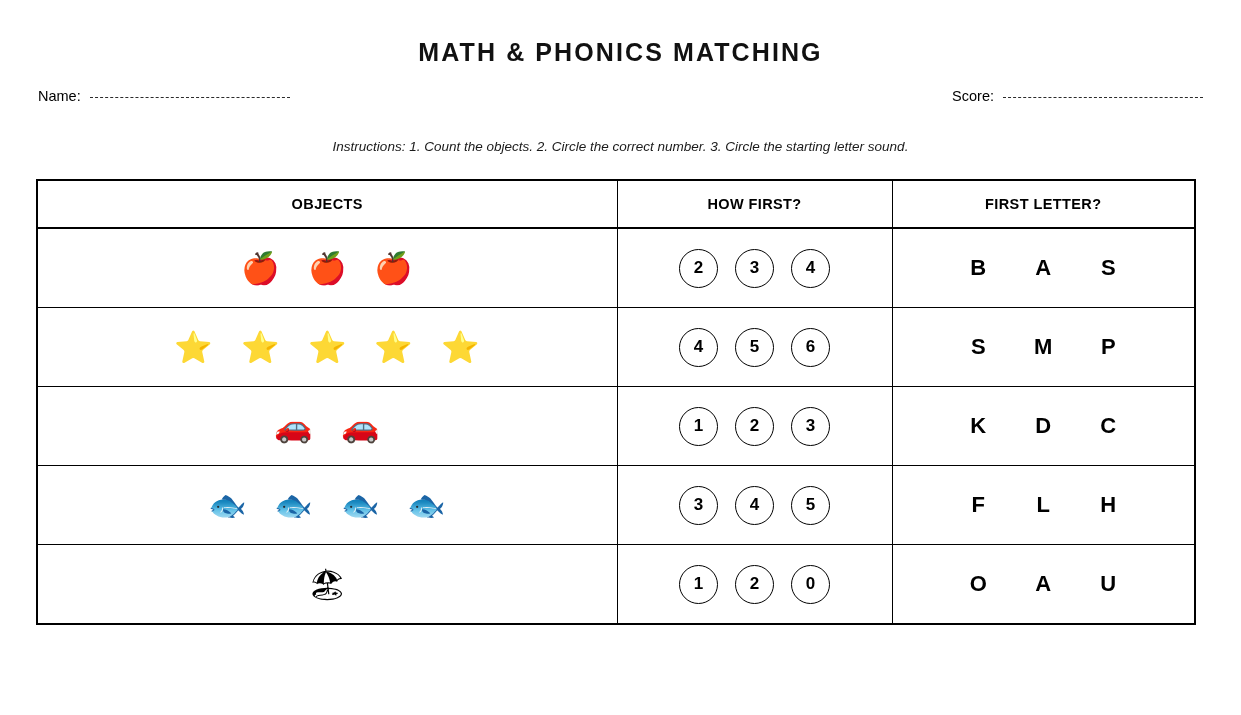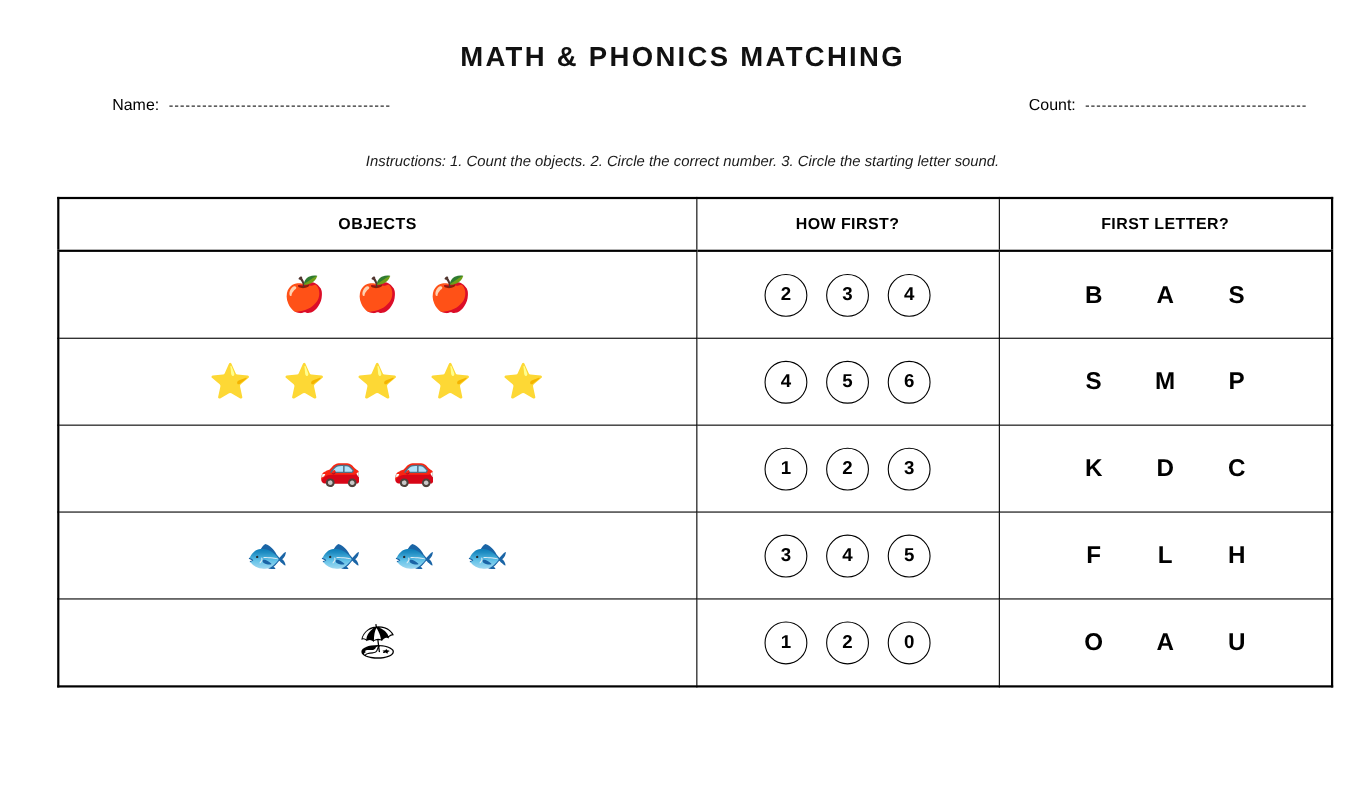--- a/index.html
+++ b/index.html
@@ -13,21 +13,21 @@
     font-family: "Liberation Sans", sans-serif;
     color: #000000;
     overflow: hidden;
   }
 
   .page {
     position: relative;
     width: 1241px;
     height: 554px;
     box-sizing: border-box;
-    padding: 0 52px;
+    padding: 0 36px;
   }
 
   
   .title {
     text-align: center;
     font-size: 25px;
     font-weight: bold;
     letter-spacing: 2.1px;
     margin: 0;
     padding-top: 40px;
@@ -43,21 +43,20 @@
     margin-top: 23px;
     padding: 0 2px;
   }
   .meta-field {
     display: flex;
     align-items: baseline;
     font-size: 14.5px;
   }
   .meta-label {
     white-space: nowrap;
-    margin-left: 48px;
   }
   .meta-rule {
     display: inline-block;
     width: 200px;
     margin-left: 9px;
     border-bottom: 1.5px dashed #2b2b2b;
     height: 1px;
     transform: translateY(-3px);
   }
 
@@ -180,21 +179,21 @@
 <div class="page">
 
   <h1 class="title">MATH &amp; PHONICS MATCHING</h1>
 
   <div class="meta-row">
     <div class="meta-field">
       <span class="meta-label">Name:</span>
       <span class="meta-rule"></span>
     </div>
     <div class="meta-field">
-      <span class="meta-label">Count:</span>
+      <span class="meta-label">Score:</span>
       <span class="meta-rule"></span>
     </div>
   </div>
 
   <div class="instructions">Instructions: 1. Count the objects. 2. Circle the correct number. 3. Circle the starting letter sound.</div>
 
   <table class="sheet">
     <colgroup>
       <col class="col-objects">
       <col class="col-count">

